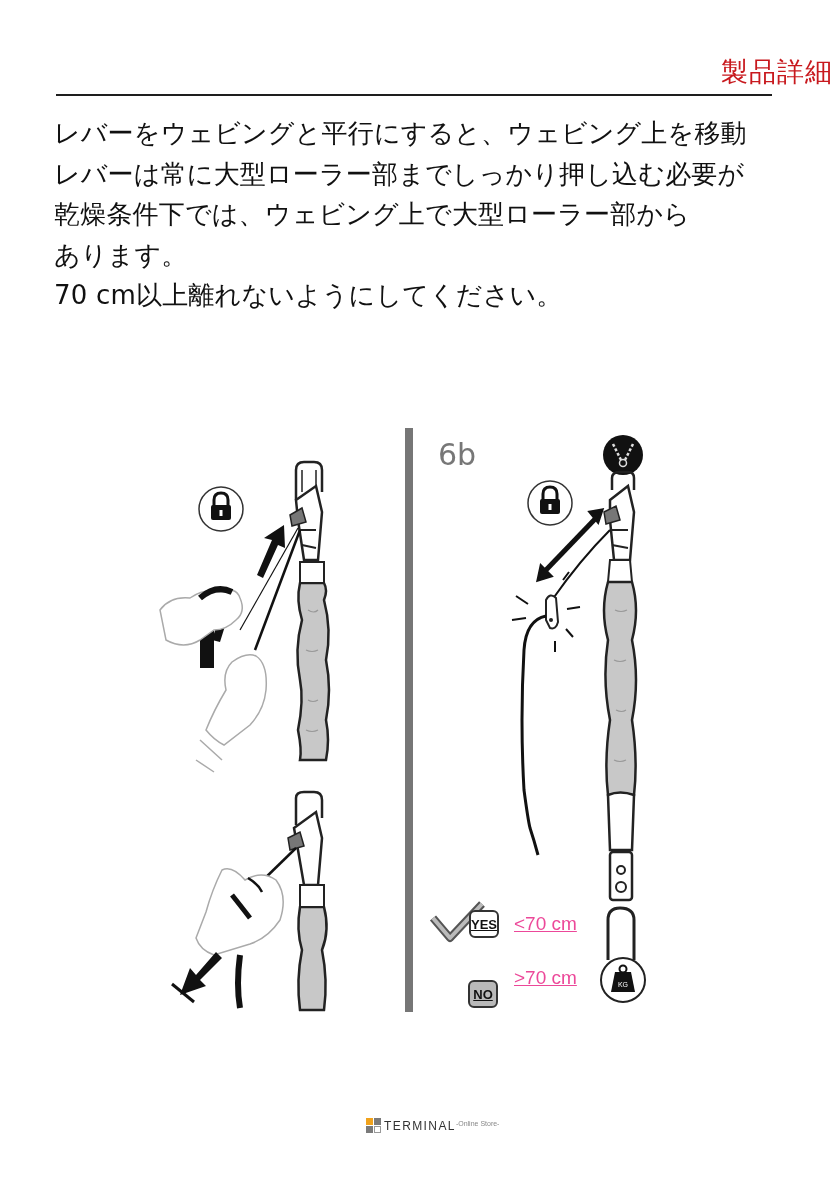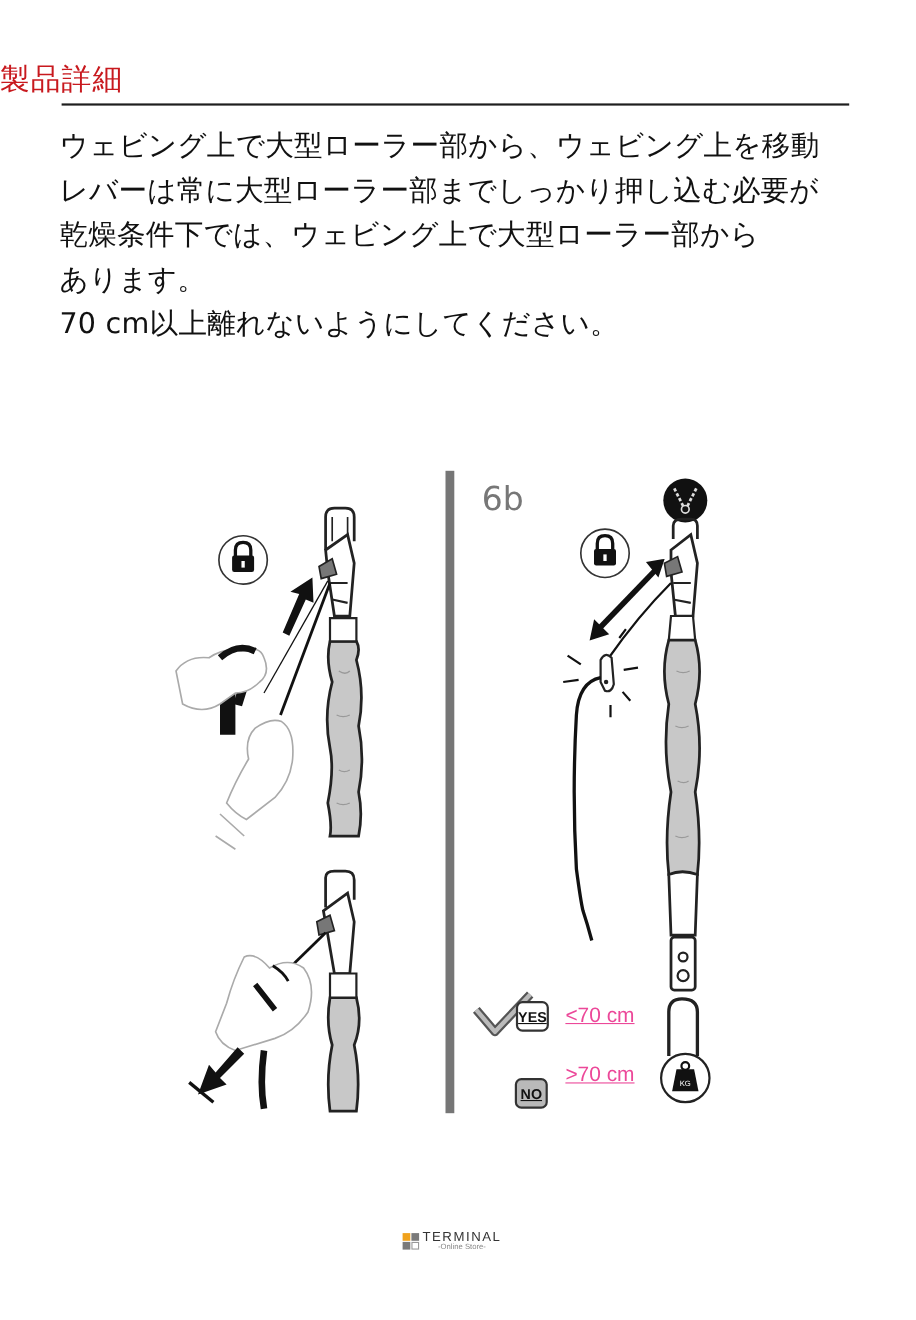--- a/index.html
+++ b/index.html
@@ -1,47 +1,47 @@
 <!DOCTYPE html>
 <html><head>
 <meta charset="utf-8">
 <style>
   html, body { margin: 0; padding: 0; background: #ffffff; }
   body { width: 833px; height: 1200px; position: relative; overflow: hidden;
          font-family: "DejaVu Sans", "Liberation Sans", sans-serif; color: #111; }
-  .title { position: absolute; left: 0; width: 833px; top: 54px; text-align: left;
+  .title { position: absolute; left: 0; width: 833px; top: 54px; text-align: right;
            font-size: 27px; color: #c8191e; letter-spacing: 1px; }
   .rule { position: absolute; left: 56px; width: 716px; top: 94px; height: 2px; background: #1e1e1e; }
   .body-text { position: absolute; left: 54px; top: 113px; width: 740px; }
   .body-text .ln { font-size: 26px; line-height: 40.6px; white-space: nowrap; letter-spacing: 0.2px; }
   .illus { position: absolute; left: 0; top: 0; width: 833px; height: 1200px; }
   .divider { position: absolute; left: 405px; top: 428px; width: 8px; height: 584px; background: #767676; }
   .step-label { position: absolute; left: 438px; top: 437px; font-size: 30px; font-weight: normal;
                 color: #777; font-family: "DejaVu Sans", sans-serif; }
   .legend-text { position: absolute; font-family: "Liberation Sans", sans-serif; font-size: 19px; color: #ec4899; text-decoration: underline; }
   .badge { position: absolute; width: 30px; height: 28px; border: 2.5px solid #333; border-radius: 6px;
            font-family: "Liberation Sans", sans-serif; font-weight: bold; font-size: 13px;
            display: flex; align-items: center; justify-content: center; color: #111; box-sizing: border-box; text-decoration: underline; }
   .badge.yes { background: #fff; }
   .badge.no { background: #b9b9b9; margin-top: 16px; }
   .logo { position: absolute; left: 366px; top: 1118px; display: flex; align-items: center; }
   .logo-mark { display: grid; grid-template-columns: 7px 7px; grid-template-rows: 7px 7px; gap: 1px; margin-right: 3px; }
   .logo-mark span { display: block; }
-  .logo-words { display: flex; flex-direction: column; align-items: center; }
+  .logo-words { display: flex; flex-direction: row; }
   .logo-name { font-family: "Liberation Sans", sans-serif; font-size: 12px; letter-spacing: 1.4px; color: #333; line-height: 12px; }
   .logo-sub { font-family: "Liberation Sans", sans-serif; font-size: 7px; color: #888; line-height: 8px; }
 </style>
 </head>
 <body>
 
 <div class="title">製品詳細</div>
 <div class="rule"></div>
 
 <div class="body-text">
-  <div class="ln">ウェビング上で大型ローラー部から、ウェビング上を移動</div>
+  <div class="ln">レバーをウェビングと平行にすると、ウェビング上を移動</div>
   <div class="ln">レバーは常に大型ローラー部までしっかり押し込む必要が</div>
   <div class="ln">乾燥条件下では、ウェビング上で大型ローラー部から</div>
   <div class="ln">あります。</div>
   <div class="ln">70 cm以上離れないようにしてください。</div>
 </div>
 
 <svg class="illus" viewBox="0 0 833 1200" xmlns="http://www.w3.org/2000/svg">
   <defs>
     <marker id="ah" markerWidth="4" markerHeight="4" refX="2" refY="2" orient="auto">
       <path d="M0,0 L4,2 L0,4 Z" fill="#111"></path>

